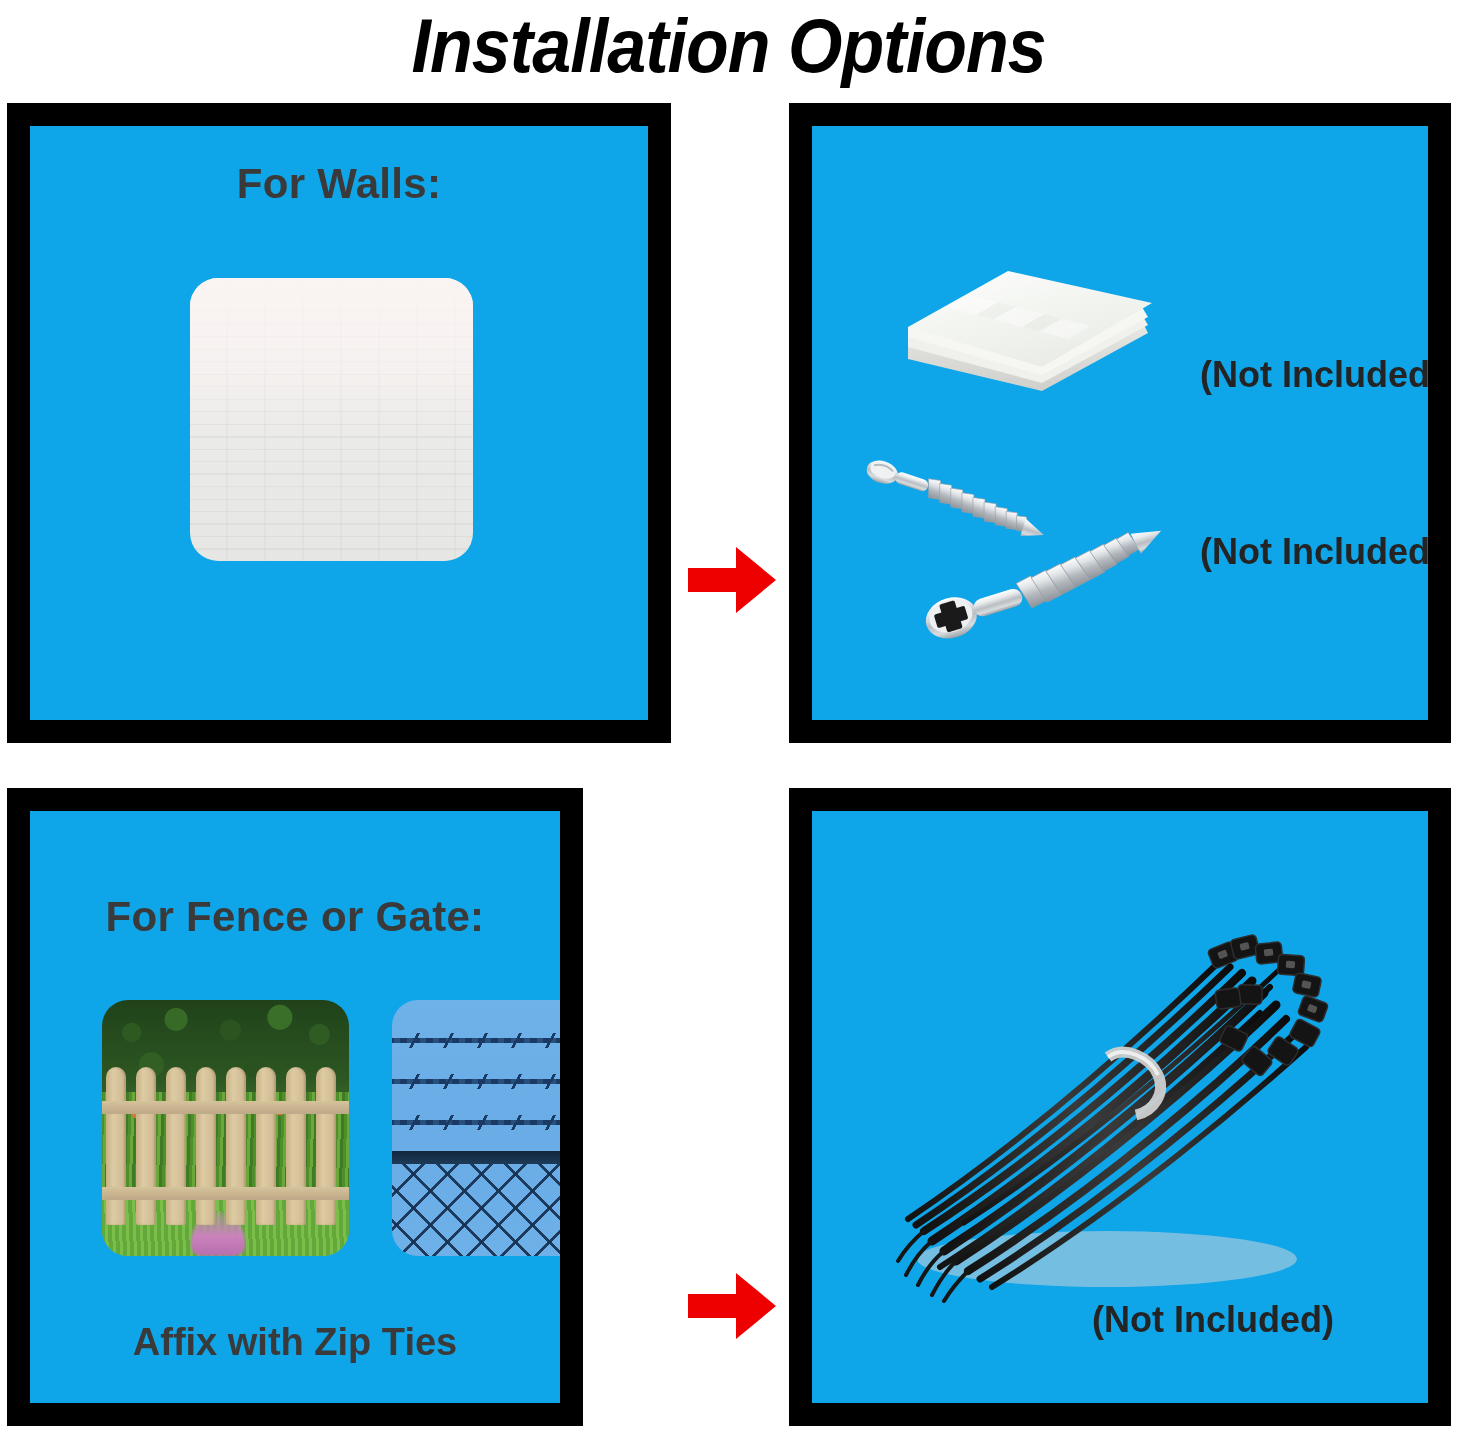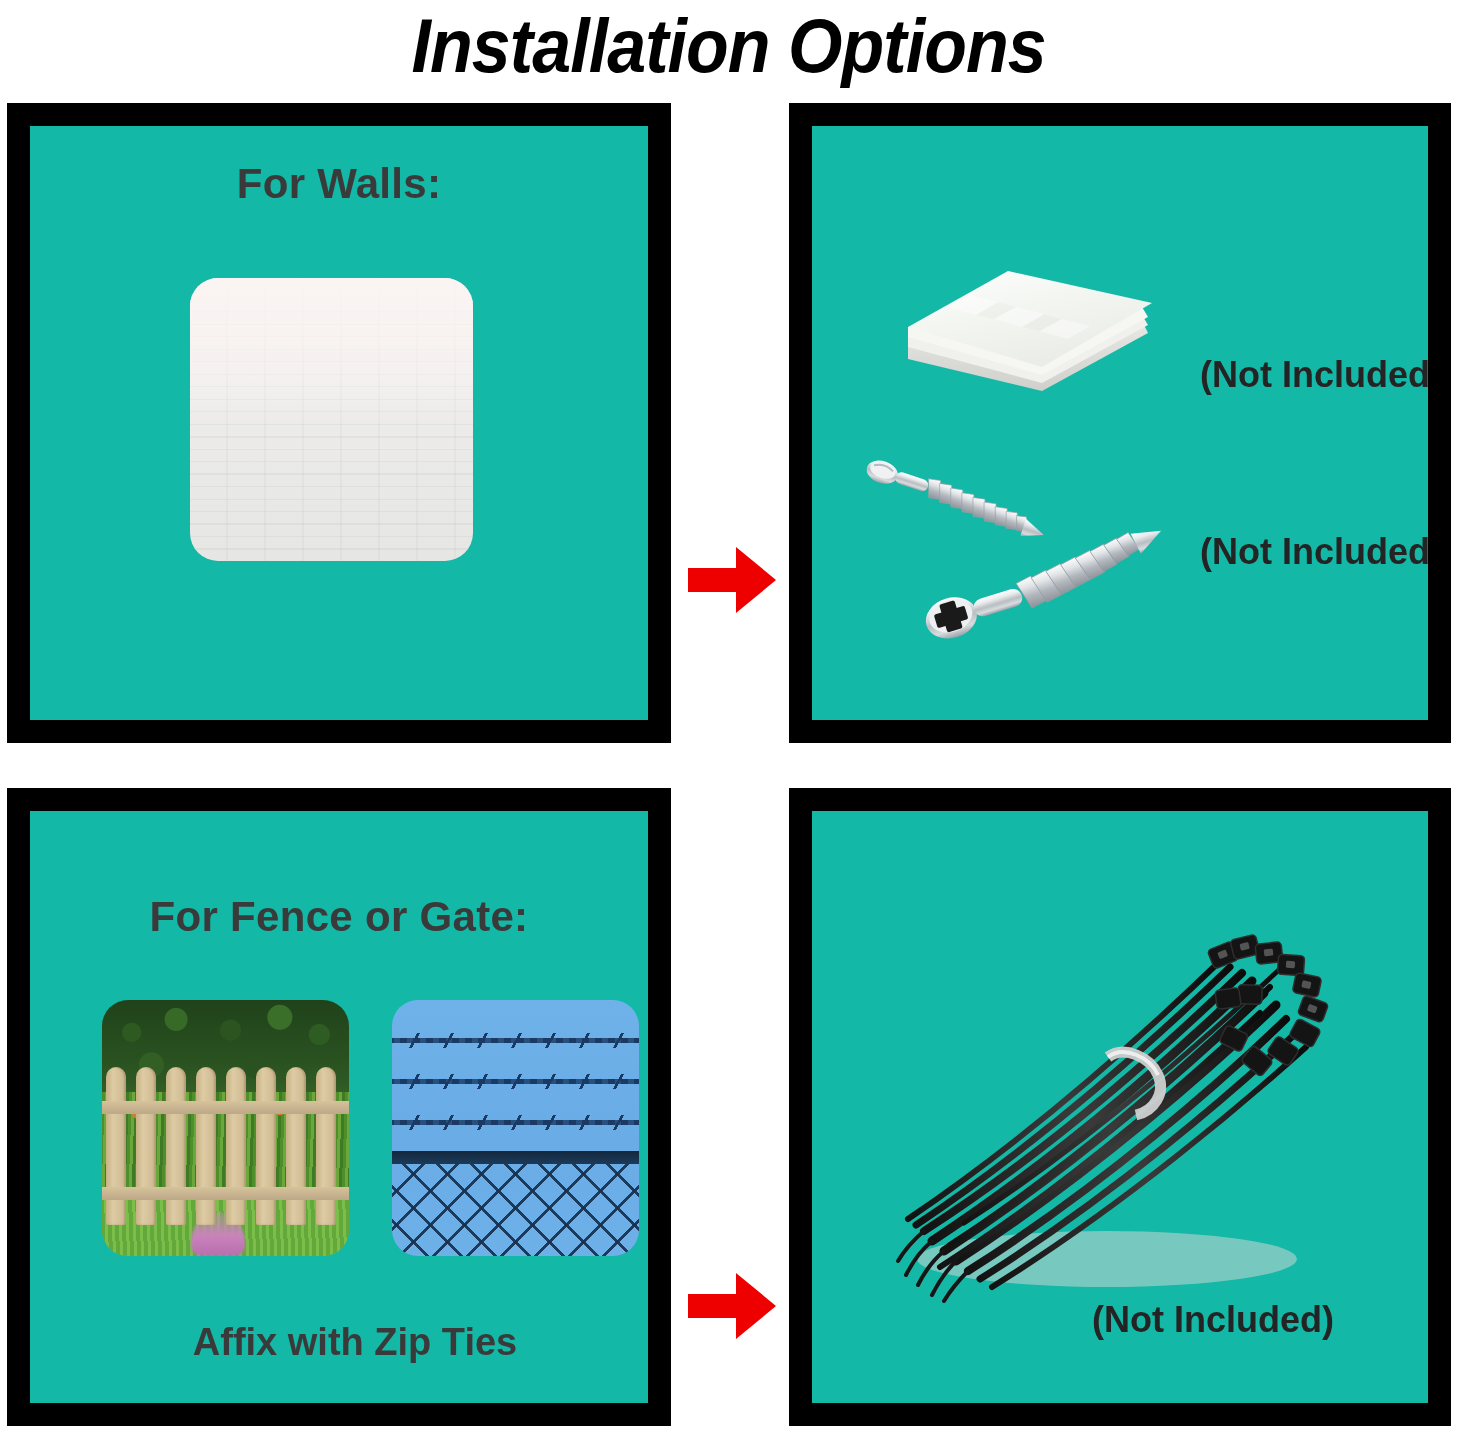--- a/index.html
+++ b/index.html
@@ -49,26 +49,26 @@
   .panel {
     position: absolute;
     border: 23px solid #000000;
     background: #ffffff;
     box-sizing: border-box;
   }
   .panel-inner {
     position: relative;
     width: 100%;
     height: 100%;
-    background: #14b8a6;
+    background: #0ea5e9;
     overflow: hidden;
   }
   .p-tl { left: 7px;   top: 8px;   width: 664px; height: 640px; }
   .p-tr { left: 789px; top: 8px;   width: 662px; height: 640px; }
-  .p-bl { left: 7px;   top: 693px; width: 664px; height: 638px; }
+  .p-bl { left: 7px;   top: 693px; width: 576px; height: 638px; }
   .p-br { left: 789px; top: 693px; width: 662px; height: 638px; }
 
   
   .panel-heading {
     position: absolute;
     left: 0;
     width: 100%;
     text-align: center;
     font-size: 42px;
     font-weight: 700;
@@ -455,21 +455,21 @@
 
       <div class="fence-photo fence-chain">
         <div class="cl-sky"></div>
         <div class="cl-barb cl-b1"></div>
         <div class="cl-barb cl-b2"></div>
         <div class="cl-barb cl-b3"></div>
         <div class="cl-railbar"></div>
         <div class="cl-mesh"></div>
       </div>
 
-      <div class="caption" style="top:505px;margin-left:16px;">Affix with Zip Ties</div>
+      <div class="caption" style="top:505px;">Affix with Zip Ties</div>
     </div>
   </div>
 
   <div class="panel p-br">
     <div class="panel-inner">
       <div class="ziptie-bundle">
         <svg viewBox="0 0 460 400" width="460" height="400">
           <defs>
             <linearGradient id="tieG" x1="0" y1="0" x2="1" y2="0">
               <stop offset="0%" stop-color="#121212"></stop>

